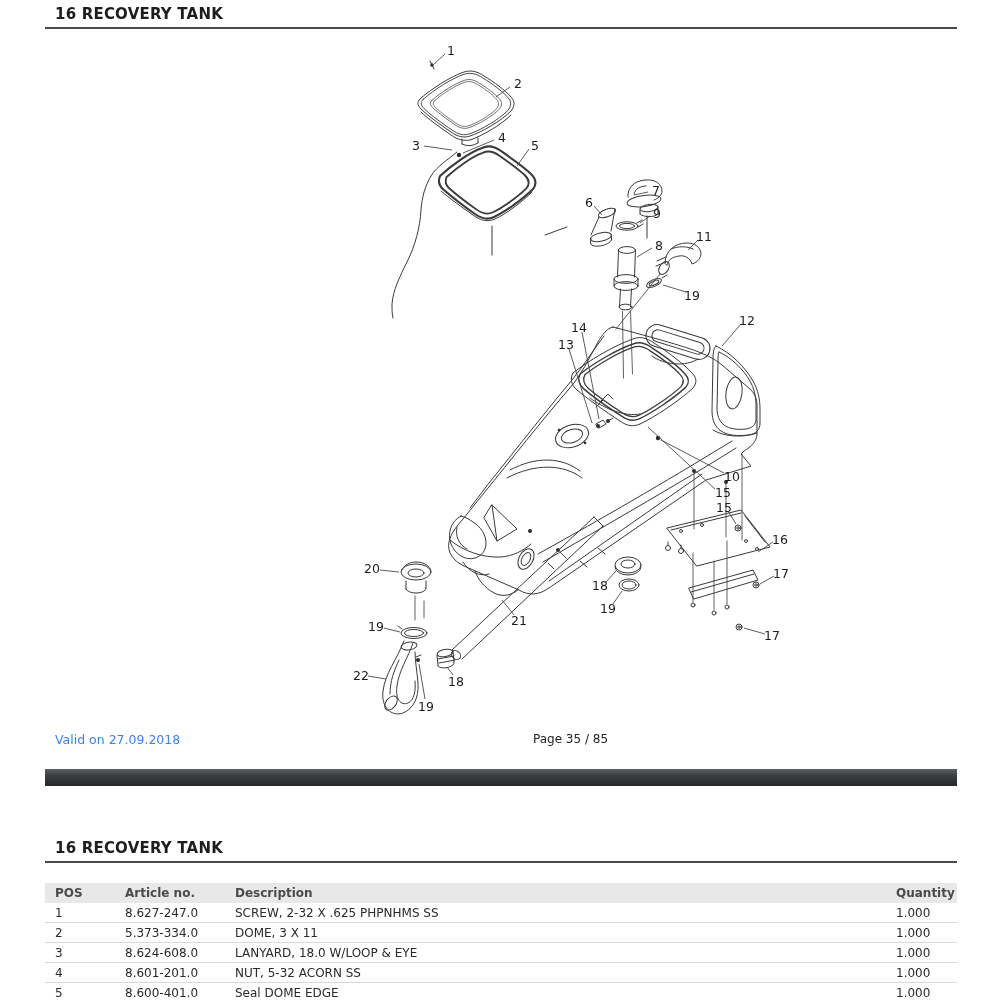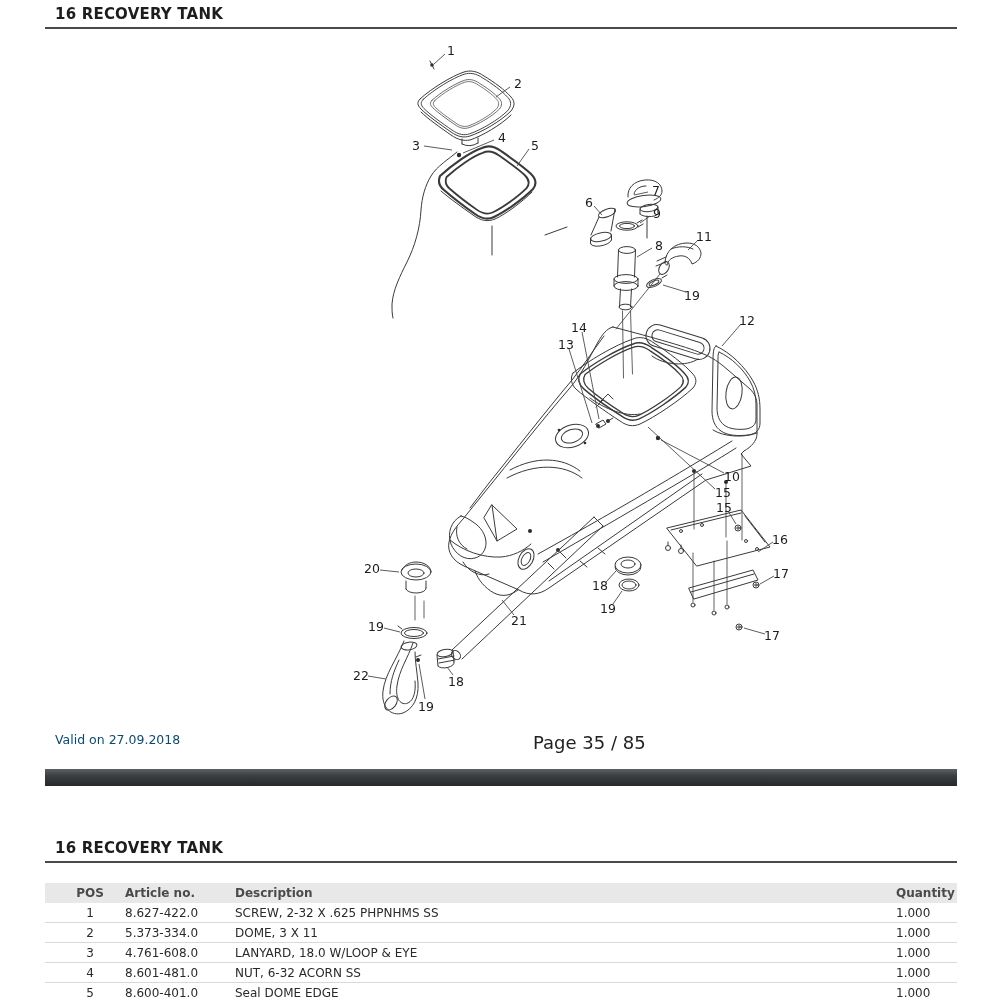--- a/index.html
+++ b/index.html
@@ -12,33 +12,33 @@
   .t2{top:839px;}
   svg.diagram{position:absolute;left:0;top:30px;width:1000px;height:700px;}
   .art{stroke:#3a3a3a;fill:none;stroke-width:1;stroke-linecap:round;stroke-linejoin:round;}
   .art .dot{fill:#2a2a2a;stroke:none;}
   .art .thick{stroke-width:2.1;}
   .art .mid{stroke-width:1.6;}
   .art .thin{stroke-width:.8;}
   .leader{stroke:#4a4a4a;stroke-width:.9;fill:none;}
   .callout{font-family:"DejaVu Sans","Liberation Sans",sans-serif;font-size:12.5px;
         fill:#1c1c1c;text-anchor:middle;stroke:none;}
-  .valid{position:absolute;left:55px;top:732px;font-size:12.5px;color:#0c4a6e;}
-  .pageinfo{position:absolute;left:533px;top:732px;font-size:18px;color:#222;}
+  .valid{position:absolute;left:55px;top:732px;font-size:12.5px;color:#3b82f6;}
+  .pageinfo{position:absolute;left:533px;top:732px;font-size:12px;color:#222;}
   .page-bar{position:absolute;left:45px;top:769px;width:912px;height:17px;
         background:linear-gradient(180deg,#5d6163 0%,#3a3e40 40%,#26292b 100%);}
   table.parts{position:absolute;left:45px;top:883px;width:912px;border-collapse:collapse;
         table-layout:fixed;font-size:12px;}
   table.parts col.c0{width:80px;} table.parts col.c1{width:110px;}
   table.parts col.c2{width:661px;} table.parts col.c3{width:61px;}
   table.parts th{background:#e8e8e8;text-align:left;font-weight:700;color:#4a4a4a;
         height:20px;padding:0;vertical-align:middle;}
   table.parts td{height:19px;padding:0;vertical-align:middle;color:#2a2a2a;
         border-bottom:1px solid #d9d9d9;white-space:nowrap;overflow:hidden;}
-  table.parts th:first-child,table.parts td:first-child{padding-left:10px;text-align:center;}
+  table.parts th:first-child,table.parts td:first-child{padding-left:10px;}
 </style>
 </head>
 <body>
 
 <div class="page">
 
   <div class="section-title t1">
     <span>16 RECOVERY TANK</span>
   </div>
 
@@ -325,40 +325,40 @@
       <tr>
           <th>POS</th>
           <th>Article no.</th>
           <th>Description</th>
           <th>Quantity</th>
         </tr>
     </thead>
     <tbody>
         <tr>
           <td>1</td>
-          <td>8.627-422.0</td>
+          <td>8.627-247.0</td>
           <td>SCREW, 2-32 X .625 PHPNHMS SS</td>
           <td>1.000</td>
         </tr>
         <tr>
           <td>2</td>
           <td>5.373-334.0</td>
           <td>DOME, 3 X 11</td>
           <td>1.000</td>
         </tr>
         <tr>
           <td>3</td>
-          <td>4.761-608.0</td>
+          <td>8.624-608.0</td>
           <td>LANYARD, 18.0 W/LOOP &amp; EYE</td>
           <td>1.000</td>
         </tr>
         <tr>
           <td>4</td>
-          <td>8.601-481.0</td>
-          <td>NUT, 6-32 ACORN SS</td>
+          <td>8.601-201.0</td>
+          <td>NUT, 5-32 ACORN SS</td>
           <td>1.000</td>
         </tr>
         <tr>
           <td>5</td>
           <td>8.600-401.0</td>
           <td>Seal DOME EDGE</td>
           <td>1.000</td>
         </tr>
       </tbody>
   </table>

